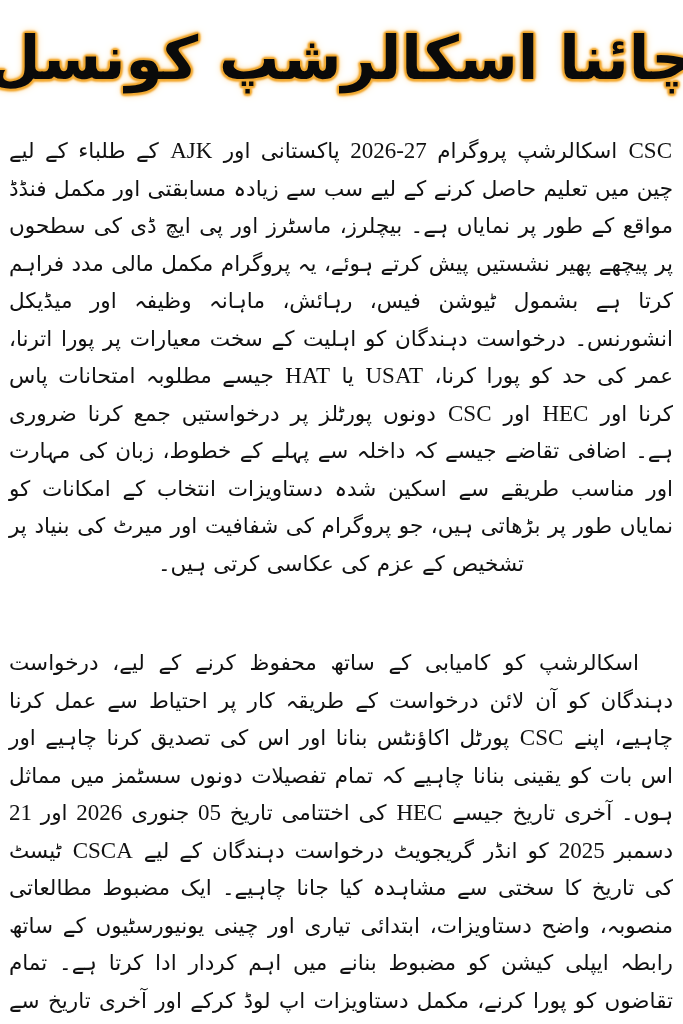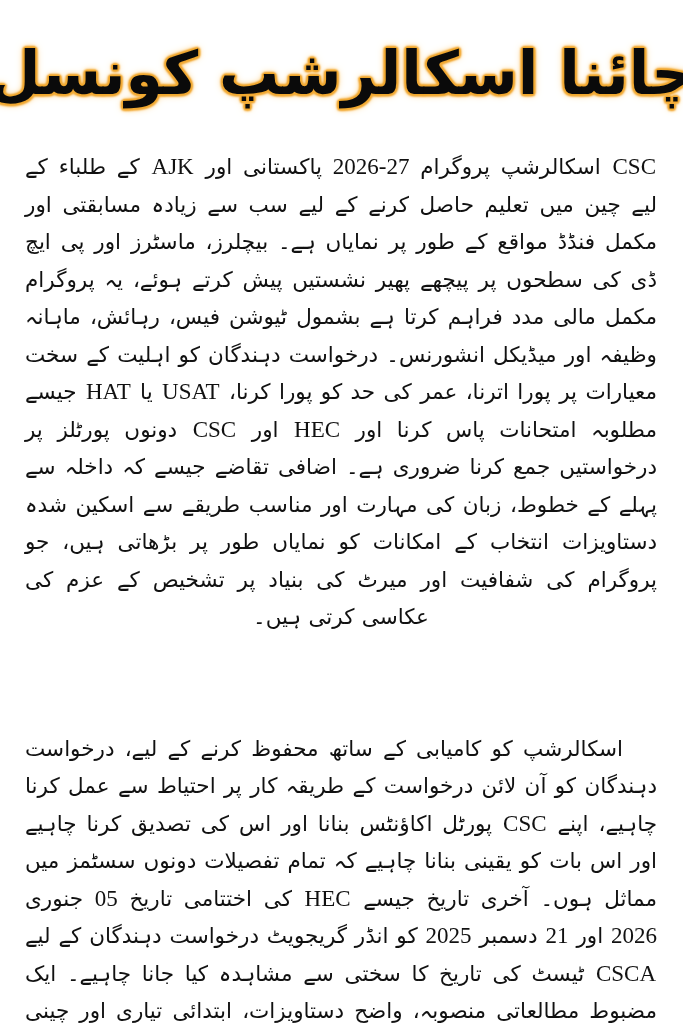--- a/index.html
+++ b/index.html
@@ -24,24 +24,25 @@
     height: 1024px;
     background: #ffffff;
     box-sizing: border-box;
     padding: 0;
   }
 
   
   .headline-wrap {
     width: 100%;
     text-align: center;
+    padding-top: 6px;
     height: 132px;
     box-sizing: border-box;
     display: flex;
-    align-items: flex-start;
+    align-items: flex-end;
     justify-content: center;
   }
 
   .headline {
     display: inline-block;
     direction: rtl;
     unicode-bidi: isolate;
     font-family: "DejaVu Sans", "Liberation Sans", sans-serif;
     font-size: 60px;
     line-height: 1.12;
@@ -76,21 +77,21 @@
 
   .para {
     direction: rtl;
     unicode-bidi: isolate;
     text-align: justify;
     text-align-last: center;
     font-family: "DejaVu Sans", "Liberation Sans", sans-serif;
     font-size: 21.5px;
     line-height: 37.5px;
     color: #111111;
-    margin: 16px;
+    margin: 0;
     word-spacing: 0.5px;
   }
 
   .para .lead-indent {
     display: inline-block;
     width: 34px;
   }
 
   .para-gap {
     height: 62px;

